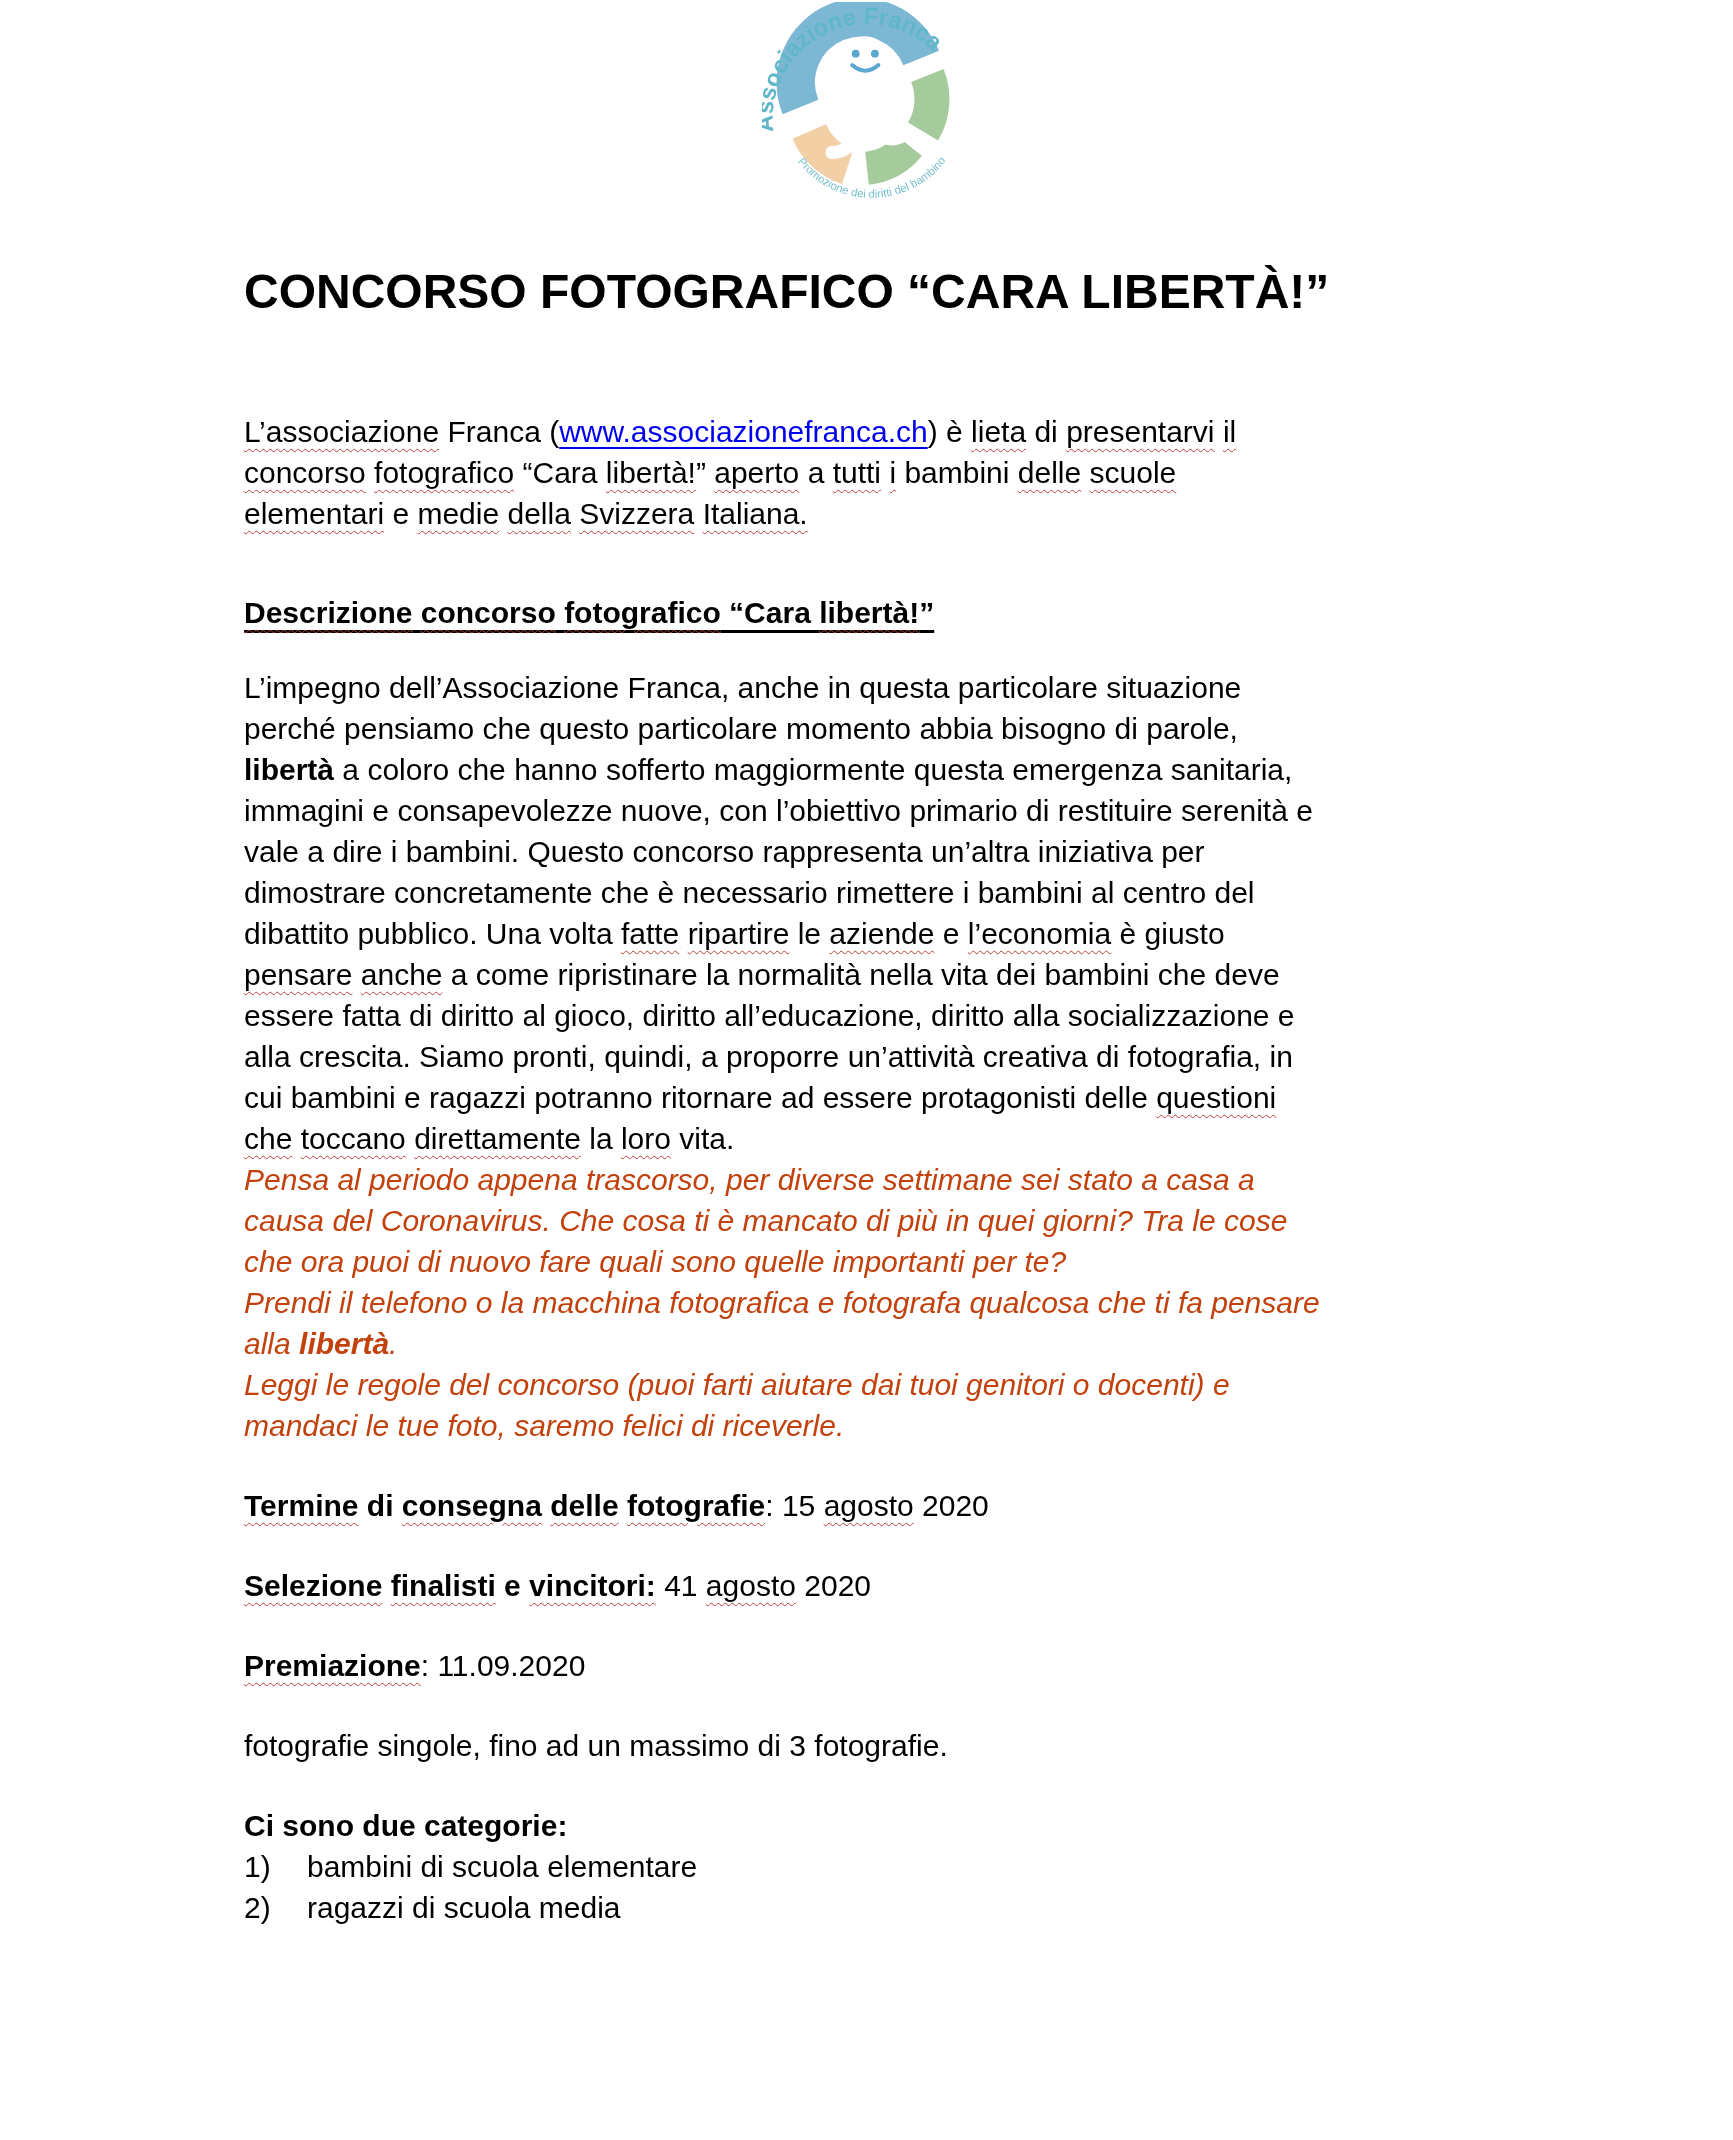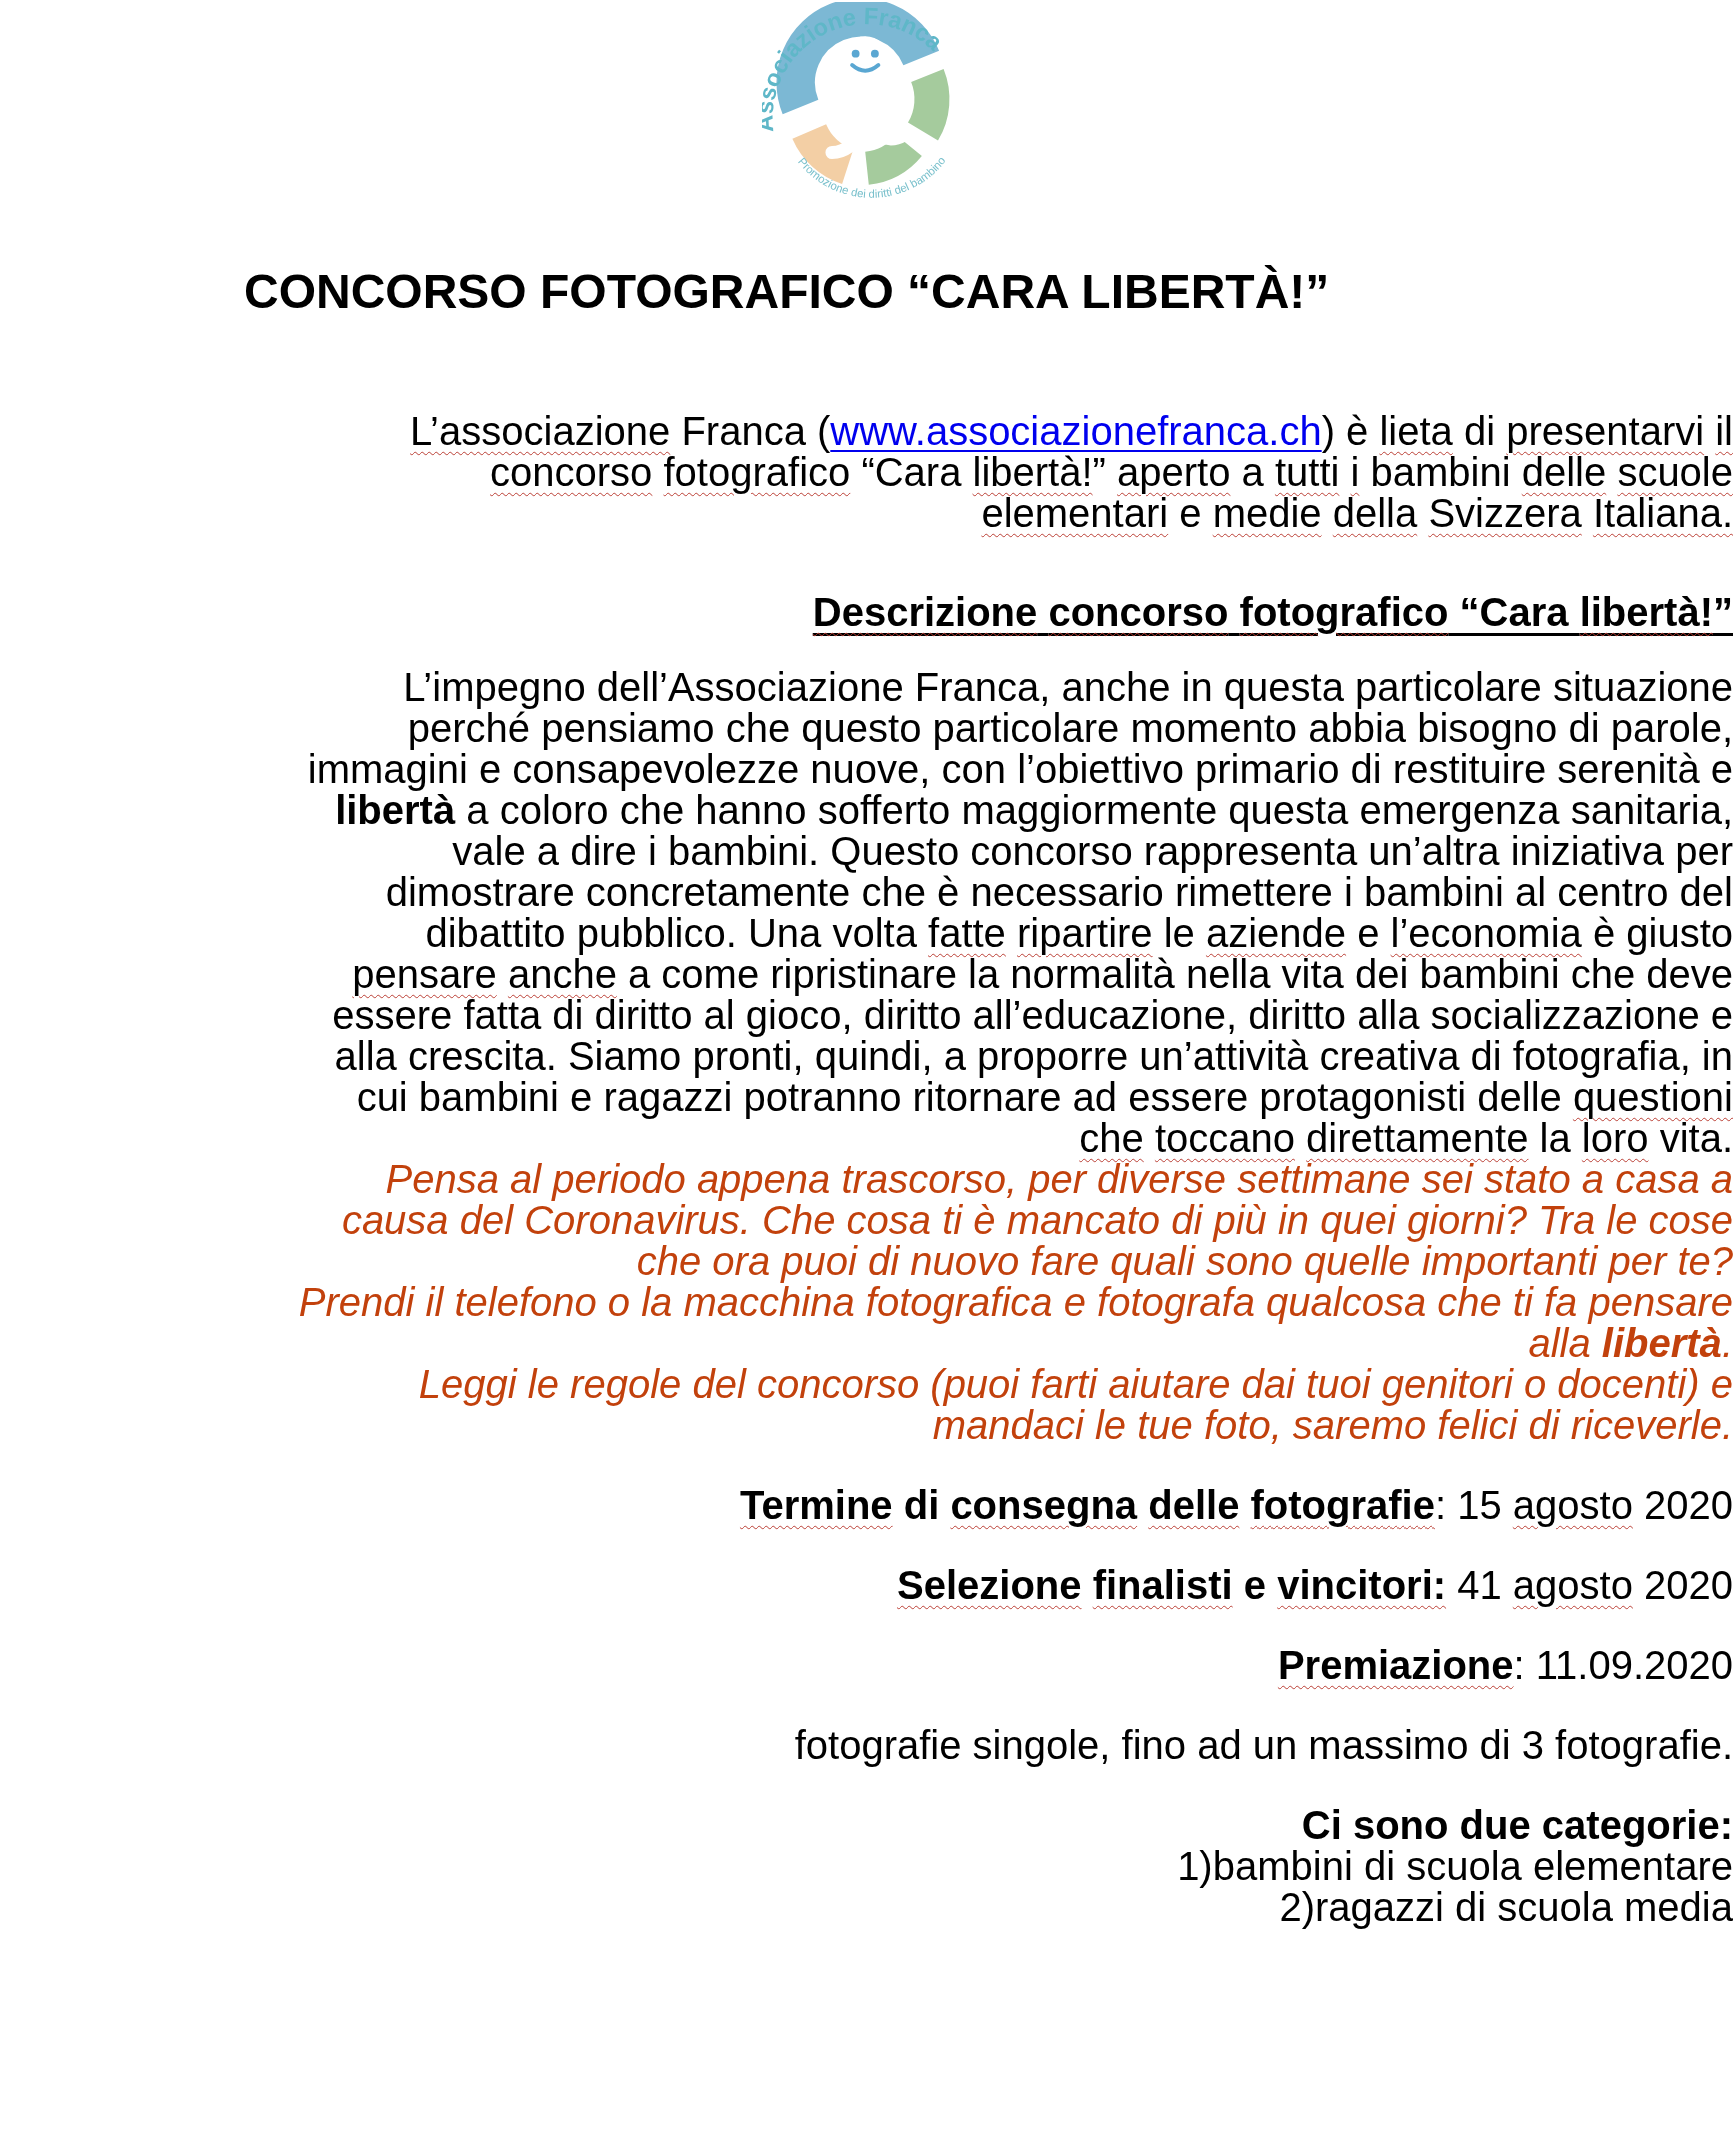--- a/index.html
+++ b/index.html
@@ -19,23 +19,22 @@
   .doc-title{
     margin:58px 0 0 244px;
     font-size:48px;
     line-height:52px;
     font-weight:700;
     letter-spacing:0px;
     white-space:nowrap;
   }
   .para{
     margin-left:244px;
-    font-size:40px;
+    font-size:30px;
     line-height:41px;
-    text-align:right;
   }
   .ln{white-space:nowrap;}
   .b{font-weight:700;}
   .w{
     text-decoration-line:underline;
     text-decoration-style:wavy;
     text-decoration-color:#bb4036;
     text-decoration-thickness:0.9px;
     text-underline-offset:6.3px;
   }
@@ -108,22 +107,22 @@
       <div class="ln"><span class="w">L’associazione</span><span> Franca (</span><span class="lk">www.associazionefranca.ch</span><span>) è </span><span class="w">lieta</span><span> di </span><span class="w">presentarvi</span><span> </span><span class="w">il</span></div>
       <div class="ln"><span class="w">concorso</span><span> </span><span class="w">fotografico</span><span> “Cara </span><span class="w">libertà!</span><span>” </span><span class="w">aperto</span><span> a </span><span class="w">tutti</span><span> </span><span class="w">i</span><span> bambini </span><span class="w">delle</span><span> </span><span class="w">scuole</span></div>
       <div class="ln"><span class="w">elementari</span><span> e </span><span class="w">medie</span><span> </span><span class="w">della</span><span> </span><span class="w">Svizzera</span><span> </span><span class="w">Italiana.</span></div>
     </div>
 
   <div class="para heading"><div class="ln"><span class="w">Descrizione</span><span> </span><span class="w">concorso</span><span> </span><span class="w">fotografico</span><span> “Cara </span><span class="w">libertà!</span><span>”</span></div></div>
 
   <div class="para bodytext">
       <div class="ln"><span>L’impegno dell’Associazione Franca, anche in questa particolare situazione</span></div>
       <div class="ln"><span>perché pensiamo che questo particolare momento abbia bisogno di parole,</span></div>
+      <div class="ln"><span class="b">libertà</span><span> a coloro che hanno sofferto maggiormente questa emergenza sanitaria,</span></div>
       <div class="ln"><span>immagini e consapevolezze nuove, con l’obiettivo primario di restituire serenità e</span></div>
-      <div class="ln"><span class="b">libertà</span><span> a coloro che hanno sofferto maggiormente questa emergenza sanitaria,</span></div>
       <div class="ln"><span>vale a dire i bambini. Questo concorso rappresenta un’altra iniziativa per</span></div>
       <div class="ln"><span>dimostrare concretamente che è necessario rimettere i bambini al centro del</span></div>
       <div class="ln"><span>dibattito pubblico. Una volta </span><span class="w">fatte</span><span> </span><span class="w">ripartire</span><span> le </span><span class="w">aziende</span><span> e </span><span class="w">l’economia</span><span> è giusto</span></div>
       <div class="ln"><span class="w">pensare</span><span> </span><span class="w">anche</span><span> a come ripristinare la normalità nella vita dei bambini che deve</span></div>
       <div class="ln"><span>essere fatta di diritto al gioco, diritto all’educazione, diritto alla socializzazione e</span></div>
       <div class="ln"><span>alla crescita. Siamo pronti, quindi, a proporre un’attività creativa di fotografia, in</span></div>
       <div class="ln"><span>cui bambini e ragazzi potranno ritornare ad essere protagonisti delle </span><span class="w">questioni</span></div>
       <div class="ln"><span class="w">che</span><span> </span><span class="w">toccano</span><span> </span><span class="w">direttamente</span><span> la </span><span class="w">loro</span><span> vita.</span></div>
     </div>
 

